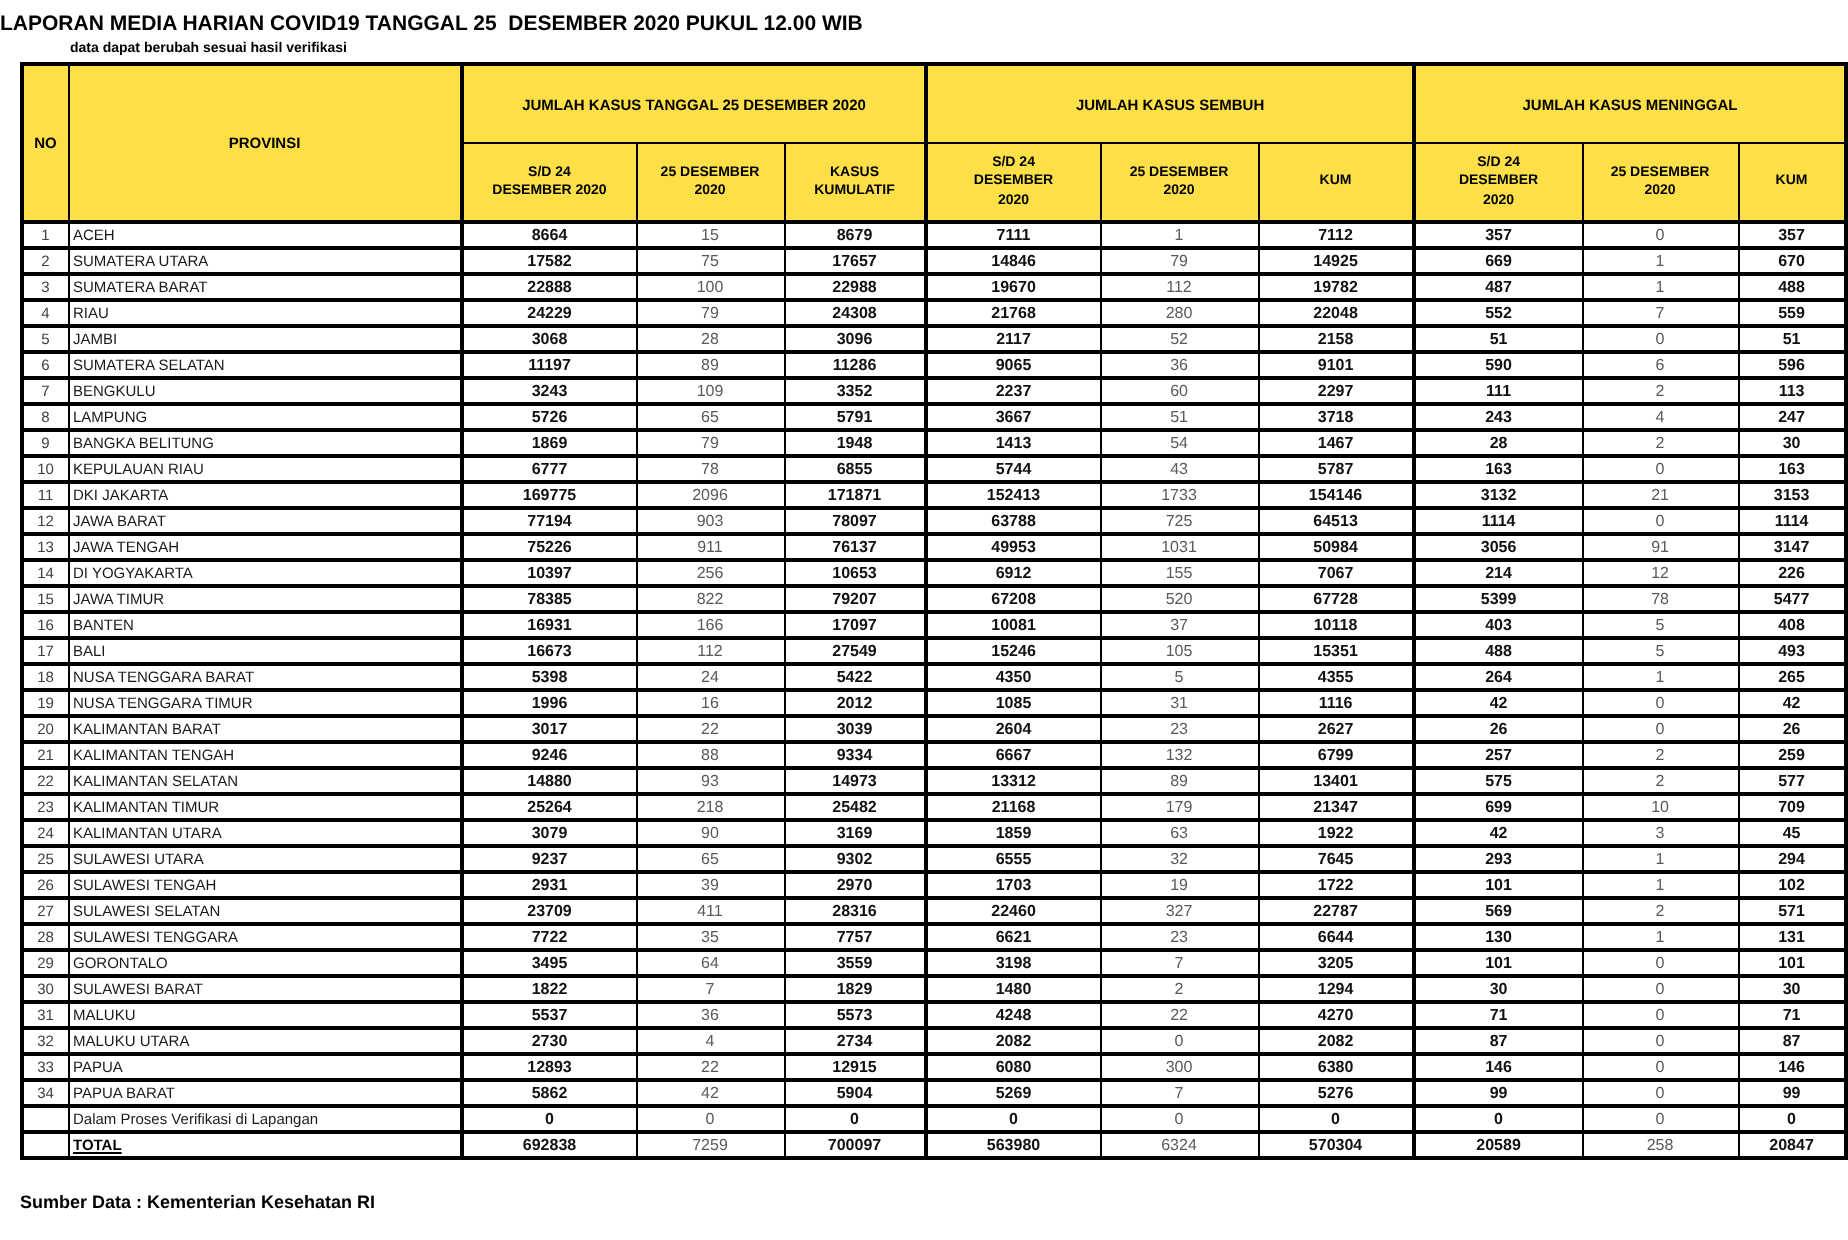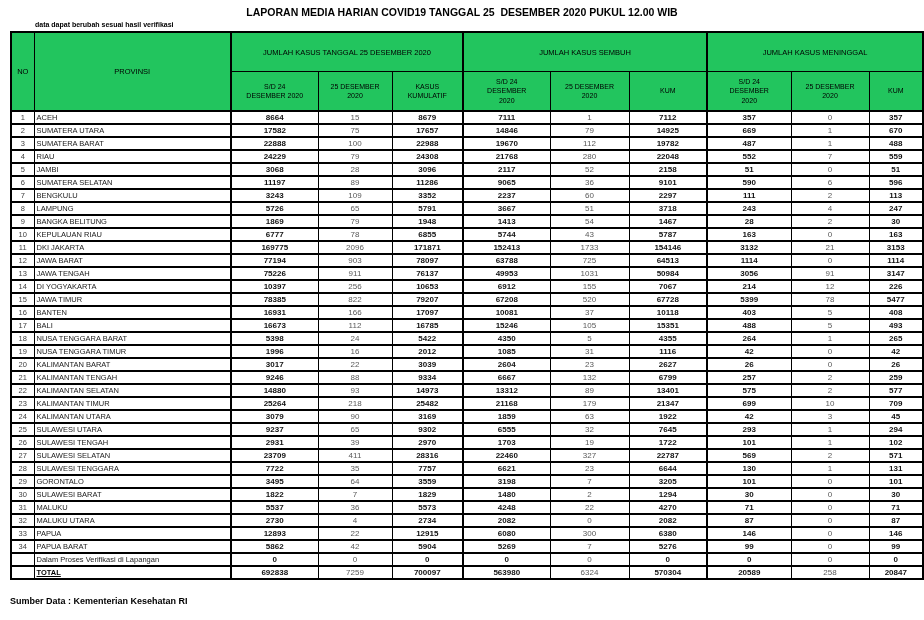--- a/index.html
+++ b/index.html
@@ -1,21 +1,21 @@
 <!DOCTYPE html>
 <html><head>
 <meta charset="utf-8">
 <style>
   html,body{margin:0;padding:0;background:#ffffff;}
   body{width:924px;height:620px;font-family:"Liberation Sans",sans-serif;color:#000;overflow:hidden;}
-  .title{white-space:pre;text-align:center;font-weight:bold;font-size:10.5px;padding-top:6px;}
+  .title{white-space:pre;text-align:left;font-weight:bold;font-size:10.5px;padding-top:6px;}
   .note{margin:3px 0 3px 35px;font-weight:bold;font-size:7px;}
   table{margin-left:10px;width:912px;border-collapse:collapse;table-layout:fixed;border:2px solid #000;}
   th,td{border:1px solid #000;overflow:hidden;}
-  th{background:#22c55e;font-weight:normal;text-align:center;vertical-align:middle;white-space:pre-line;padding:0 1px;}
+  th{background:#fde047;font-weight:bold;text-align:center;vertical-align:middle;white-space:pre-line;padding:0 1px;}
   .gh{font-size:7.5px;height:38px;}
   .sh{font-size:7px;height:38px;line-height:1.3;}
   td{height:11px;border-top-width:2px;padding:0 2px;vertical-align:middle;}
   td.no{text-align:center;font-size:7.5px;color:#404040;}
   td.prov{font-size:7.5px;color:#1a1a1a;white-space:nowrap;}
   td.num{text-align:center;font-size:8px;}
   td.bd{font-weight:bold;color:#111;}
   td.lt{font-weight:normal;color:#595959;}
   .gl{border-left-width:2px !important;}
   tr.total td.prov{font-weight:bold;color:#000;text-decoration:underline;}
@@ -277,21 +277,21 @@
         <td class="num bd">10118</td>
         <td class="num bd gl">403</td>
         <td class="num lt">5</td>
         <td class="num bd">408</td>
       </tr>
       <tr>
         <td class="no">17</td>
         <td class="prov">BALI</td>
         <td class="num bd gl">16673</td>
         <td class="num lt">112</td>
-        <td class="num bd">16785</td>
+        <td class="num bd">27549</td>
         <td class="num bd gl">15246</td>
         <td class="num lt">105</td>
         <td class="num bd">15351</td>
         <td class="num bd gl">488</td>
         <td class="num lt">5</td>
         <td class="num bd">493</td>
       </tr>
       <tr>
         <td class="no">18</td>
         <td class="prov">NUSA TENGGARA BARAT</td>

